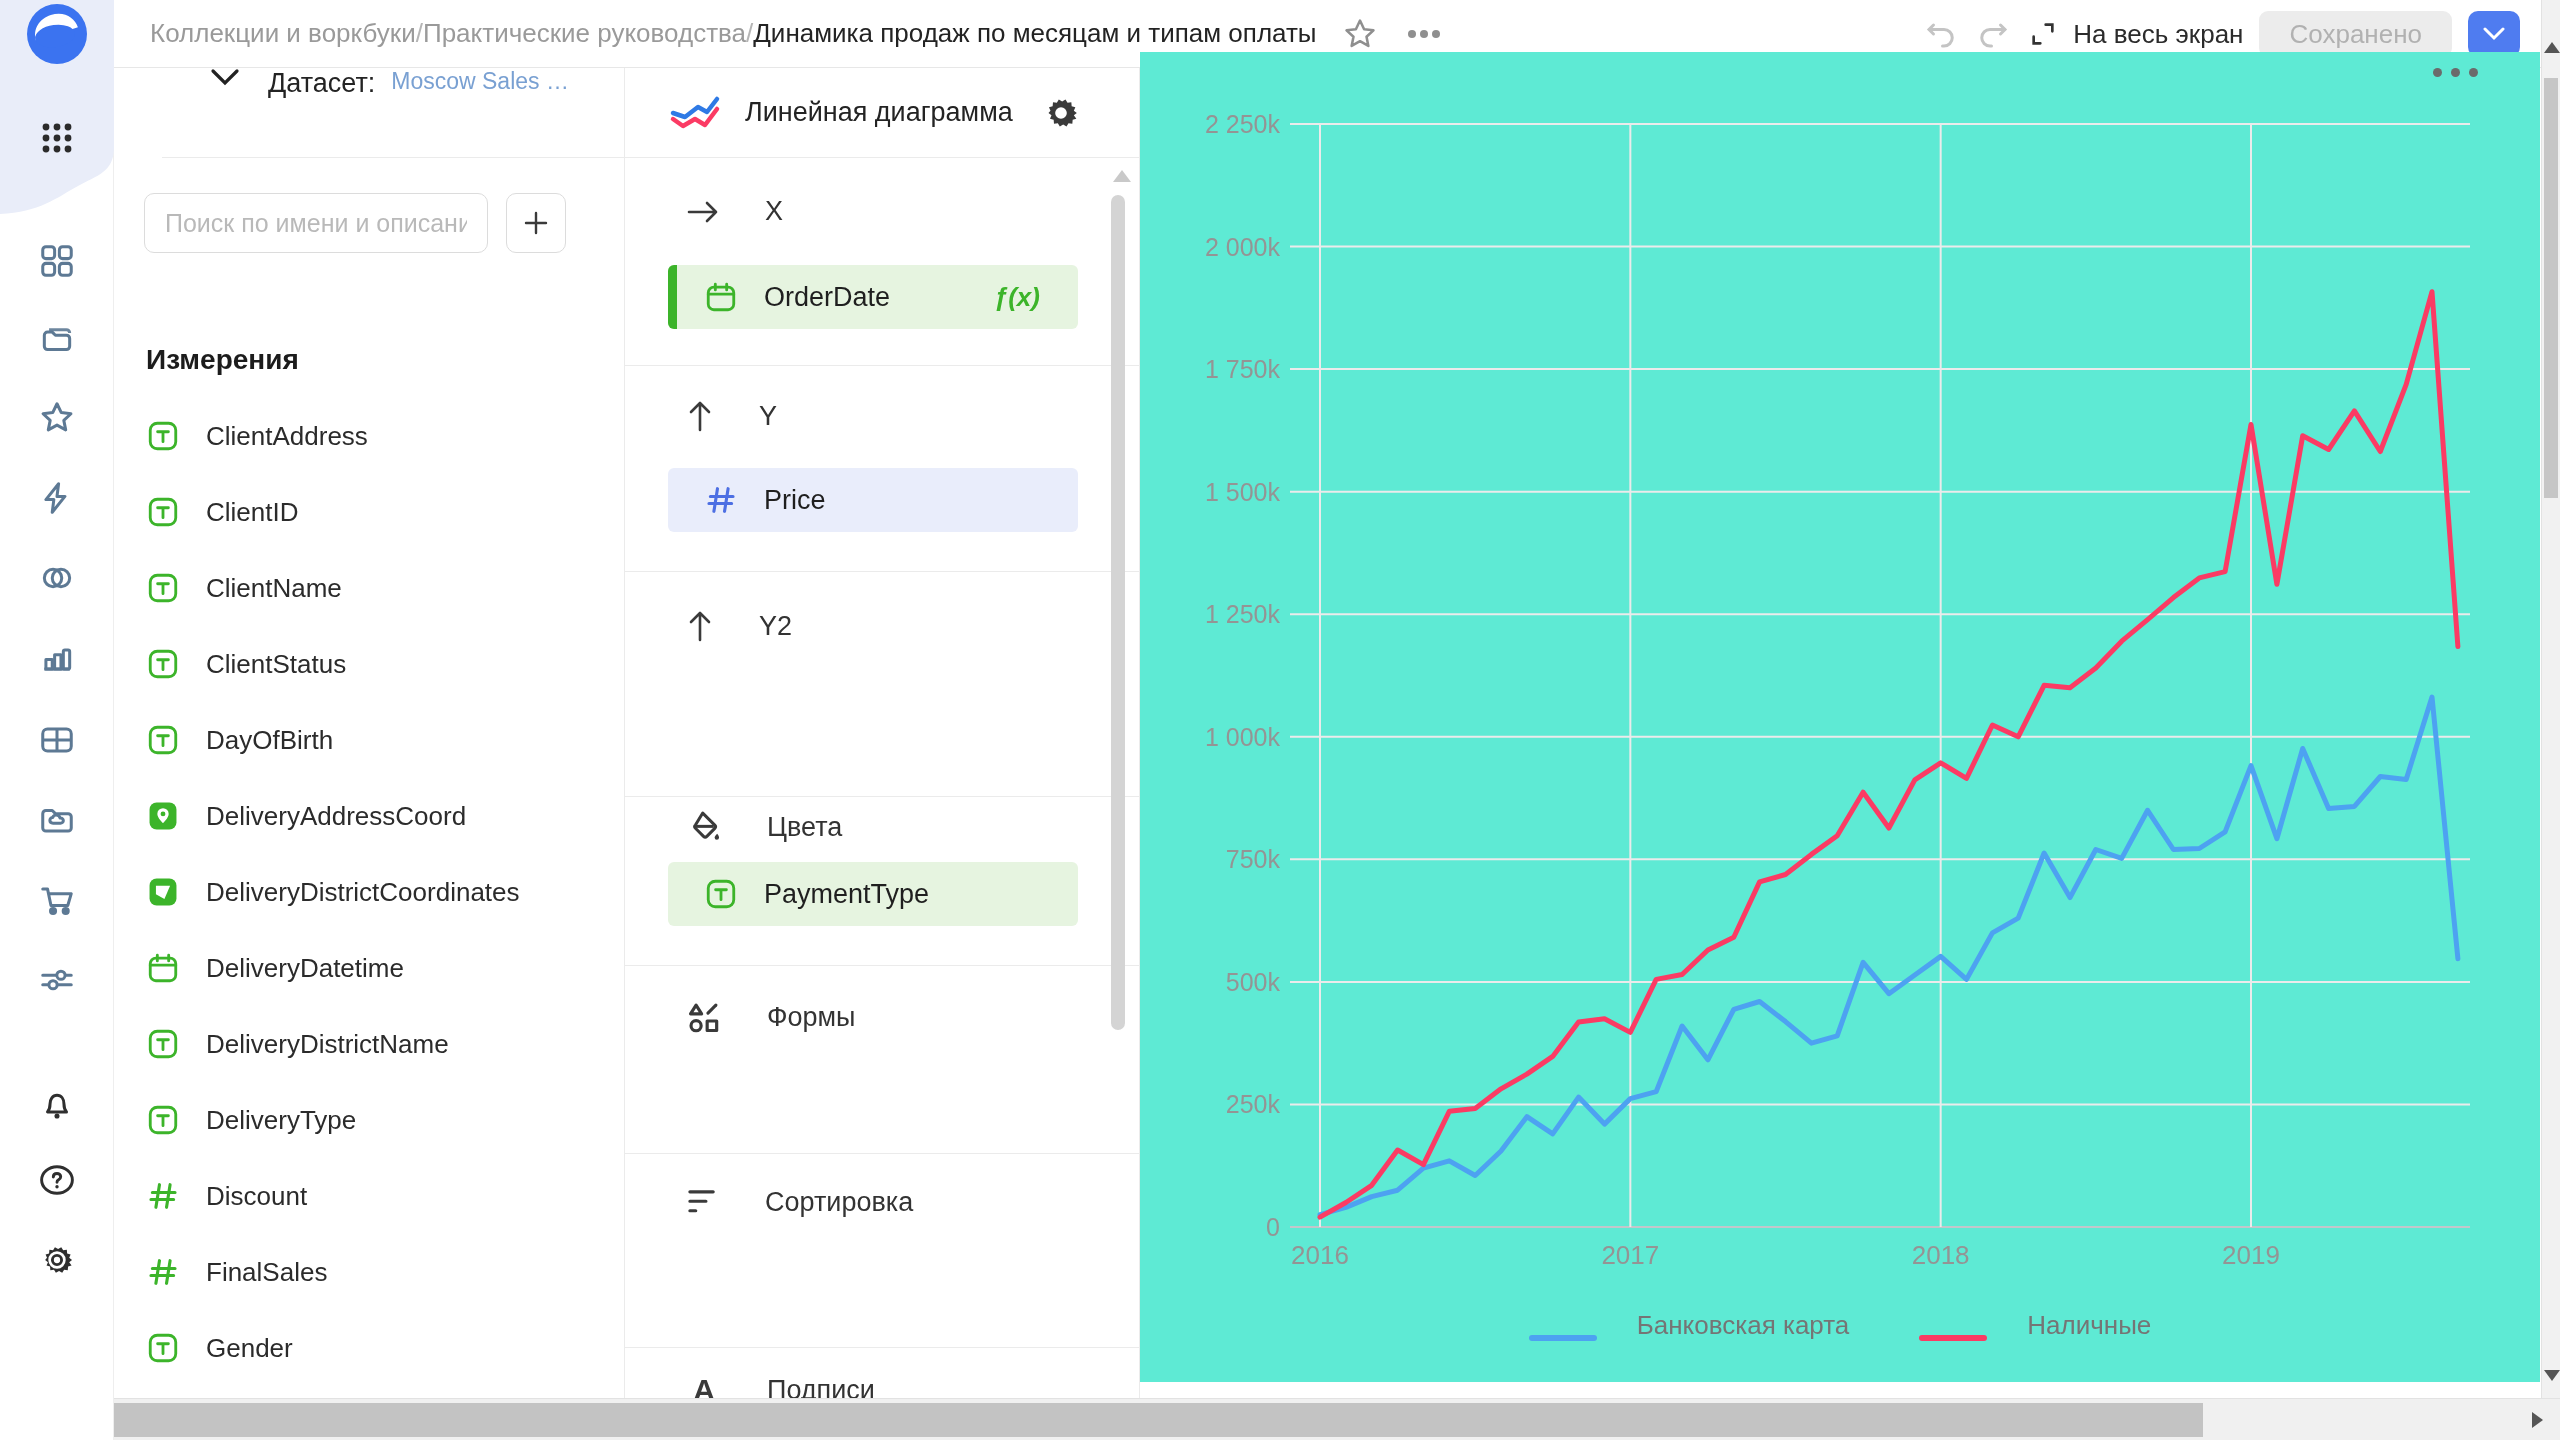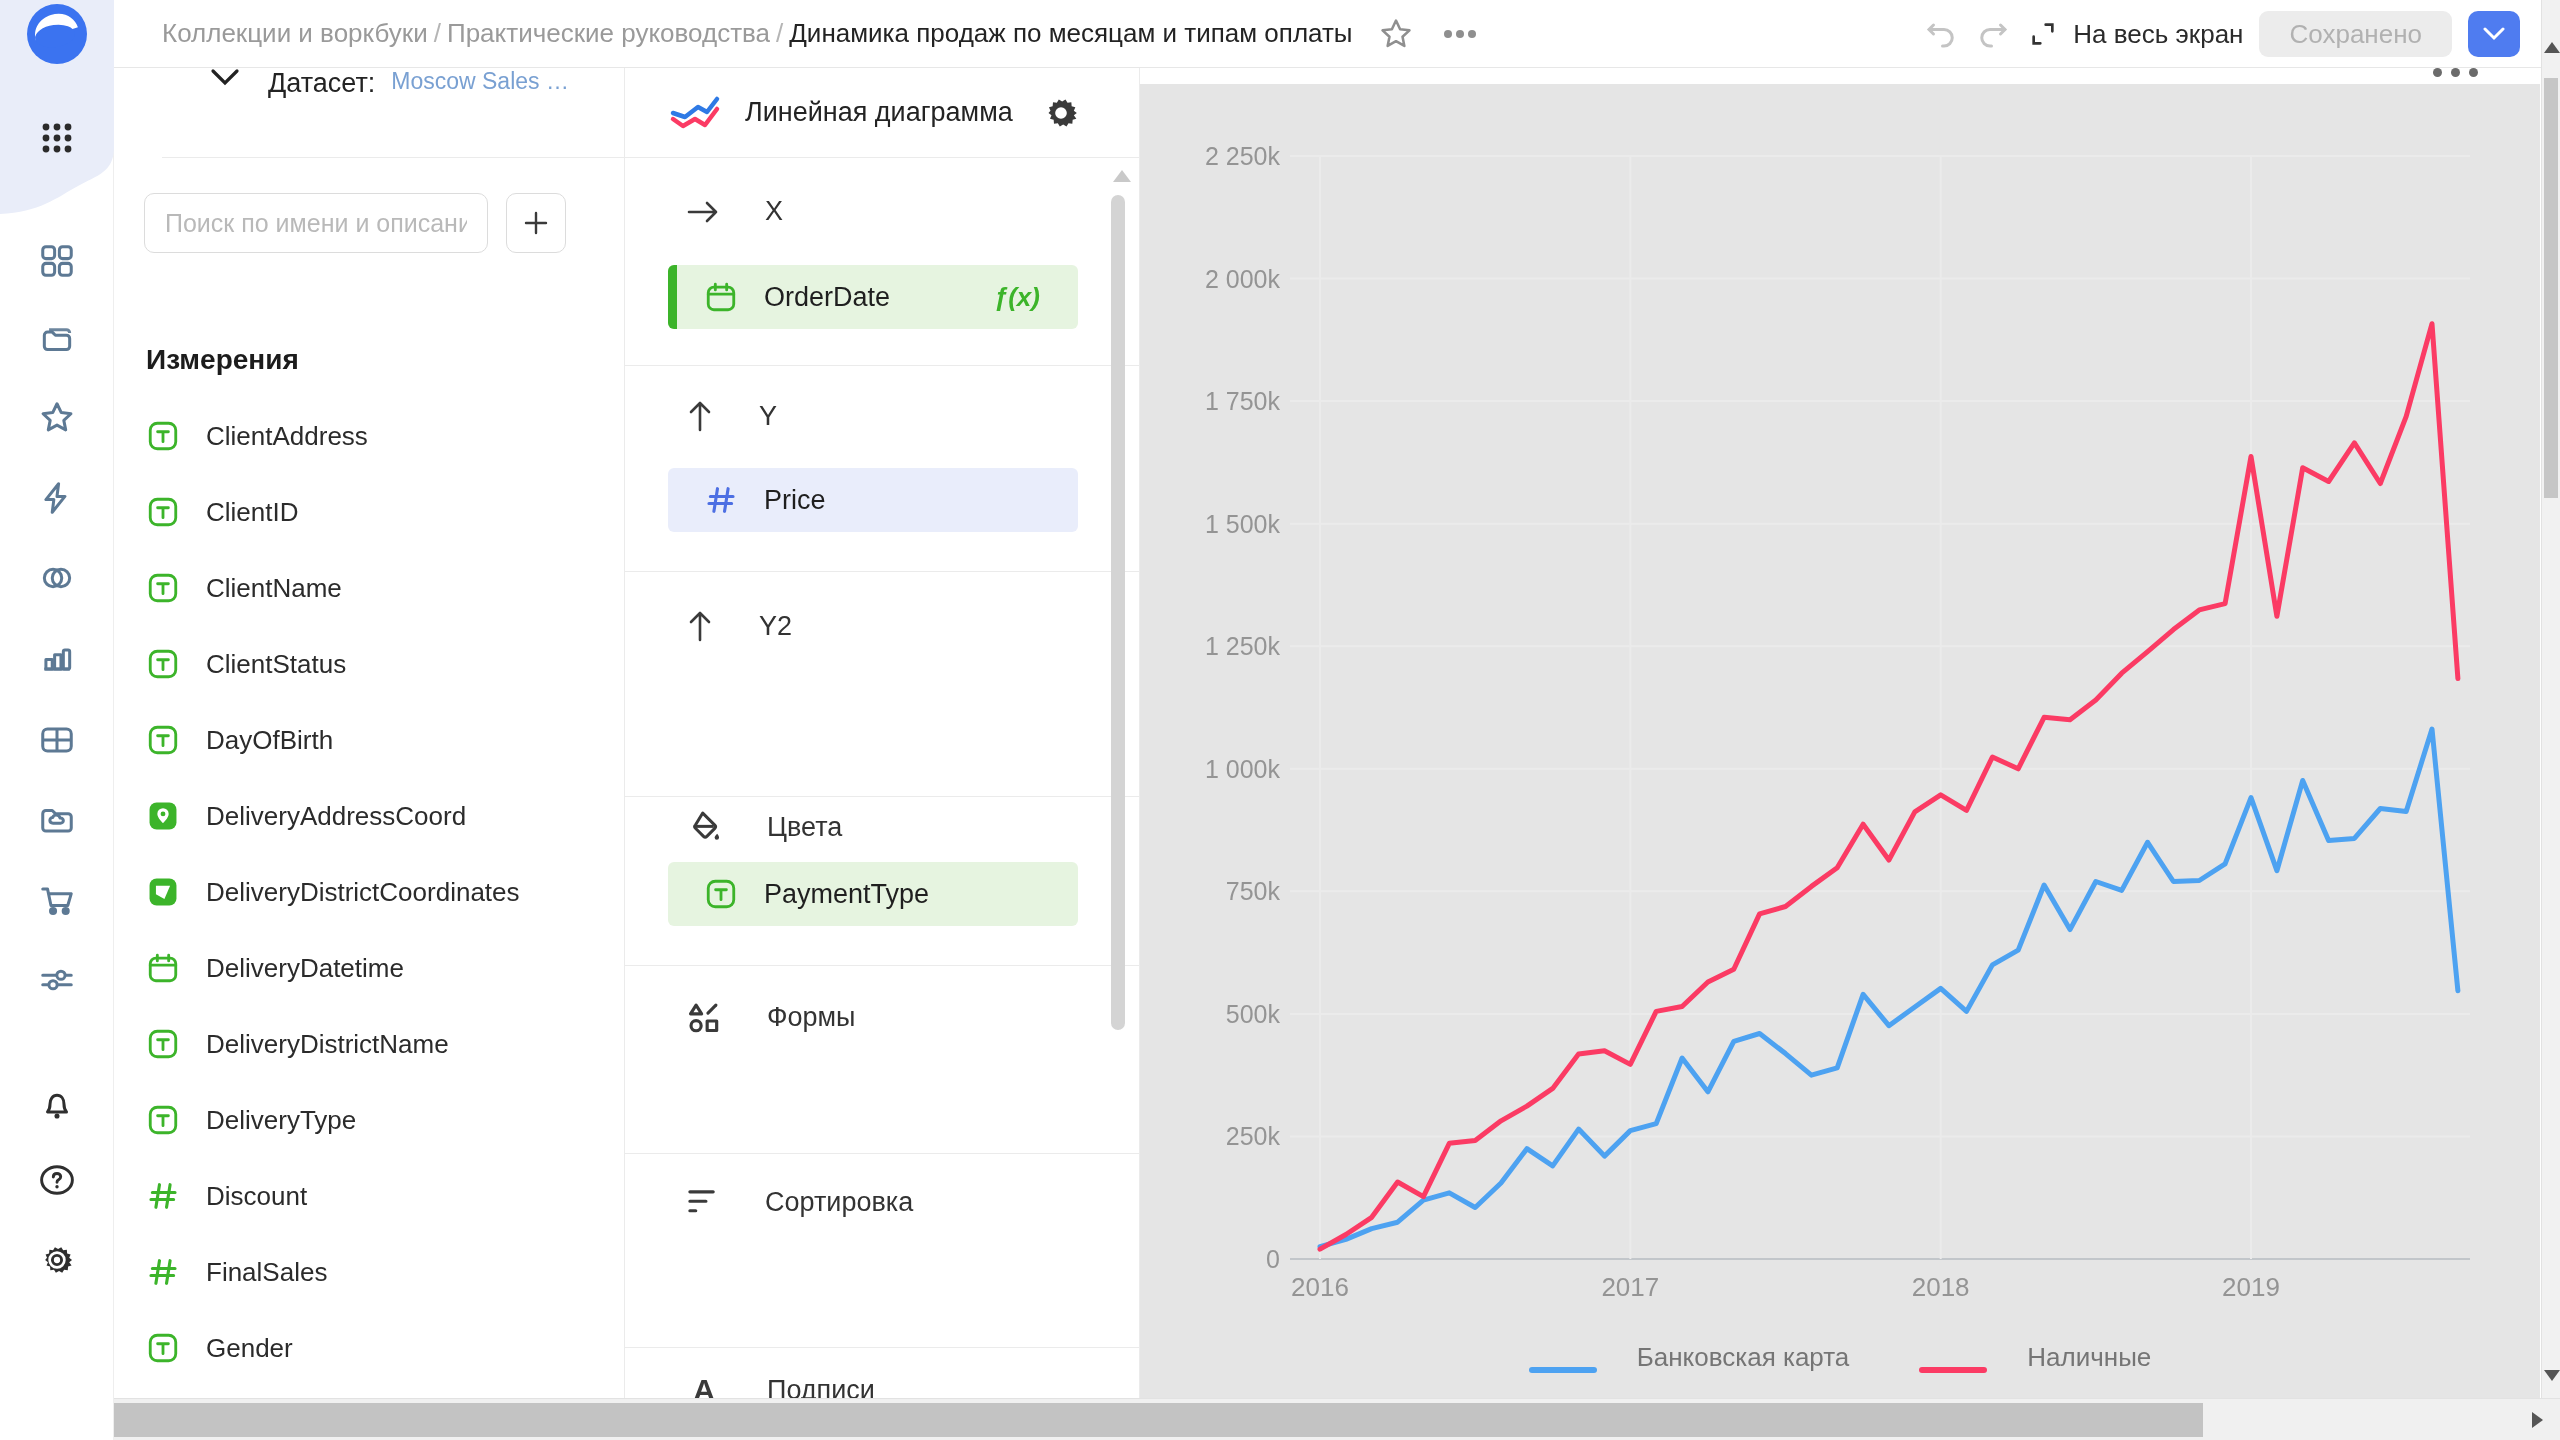--- a/index.html
+++ b/index.html
@@ -4,21 +4,21 @@
 <style>
   * { margin:0; padding:0; box-sizing:border-box; }
   html,body { width:2560px; height:1440px; overflow:hidden; background:#fff;
               font-family:"Liberation Sans", sans-serif; }
   #stage { position:absolute; inset:0; width:2560px; height:1440px; }
   .abs { position:absolute; }
 
   
   #top-header { left:114px; top:0; width:2446px; height:68px; background:#fff;
                 border-bottom:1px solid #e7e7e7; display:flex; align-items:center; }
-  #breadcrumb { margin-left:48px; font-size:26px; display:flex; align-items:center; gap:6px; white-space:nowrap; }
+  #breadcrumb { margin-left:36px; font-size:26px; display:flex; align-items:center; gap:0; white-space:nowrap; }
   .bc-item { color:#9a9a9a; cursor:pointer; }
   .bc-item.last { color:#232323; }
   .bc-sep { color:#b5b5b5; }
   .hdr-ic { display:flex; align-items:center; justify-content:center; cursor:pointer; }
   #hdr-right { position:absolute; right:40px; top:0; height:68px; display:flex; align-items:center; gap:16px; }
   #fullscreen-group { display:flex; align-items:center; gap:14px; color:#2b2b2b; font-size:26px; cursor:pointer; }
   #saved-btn { background:#ececec; color:#b1b1b1; border:none; border-radius:9px;
                font-size:26px; padding:0 30px; height:46px; cursor:default; }
   #save-menu-btn { width:52px; height:46px; background:#4f7cf0; border:none; border-radius:10px;
                    display:flex; align-items:center; justify-content:center; cursor:pointer; }
@@ -63,21 +63,21 @@
   .pill { position:absolute; left:43px; width:410px; height:64px; border-radius:6px;
           display:flex; align-items:center; cursor:pointer; overflow:hidden; }
   .pill.green { background:#e6f4e0; }
   .pill.blue  { background:#e9edfb; }
   .pill .accent { position:absolute; left:0; top:0; width:9px; height:100%; background:#3cb42a; }
   .pill .p-ic { margin-left:36px; display:flex; width:34px; justify-content:center; }
   .pill .p-label { margin-left:26px; font-size:27px; color:#1f1f1f; }
   .pill .p-fx { position:absolute; right:38px; font-size:26px; font-style:italic; font-weight:bold; color:#3cb42a; }
 
   
-  #chart-area { left:1140px; top:84px; width:1400px; height:1330px; background:#e5e5e5; }
+  #chart-area { left:1140px; top:52px; width:1400px; height:1330px; background:#5eead4; }
   #chart-menu { position:absolute; right:82px; top:68px; display:flex; gap:9px; cursor:pointer; }
   #chart-menu i { width:9px; height:9px; border-radius:50%; background:#6b6b6b; }
   #legend { position:absolute; left:0; top:1258px; width:1400px; display:flex; justify-content:center; gap:70px; }
   .legend-item { display:flex; align-items:flex-end; gap:40px; cursor:pointer; }
   .legend-swatch { width:68px; height:6px; border-radius:3px; }
   .legend-label { font-size:26px; color:#757575; }
 
   
   #v-scrollbar { right:0; top:0; width:19px; height:1398px; background:#f1f1f1; border-left:1px solid #e2e2e2; }
   #v-thumb { position:absolute; left:2px; top:78px; width:14px; height:420px; background:#c6c6c6; }

